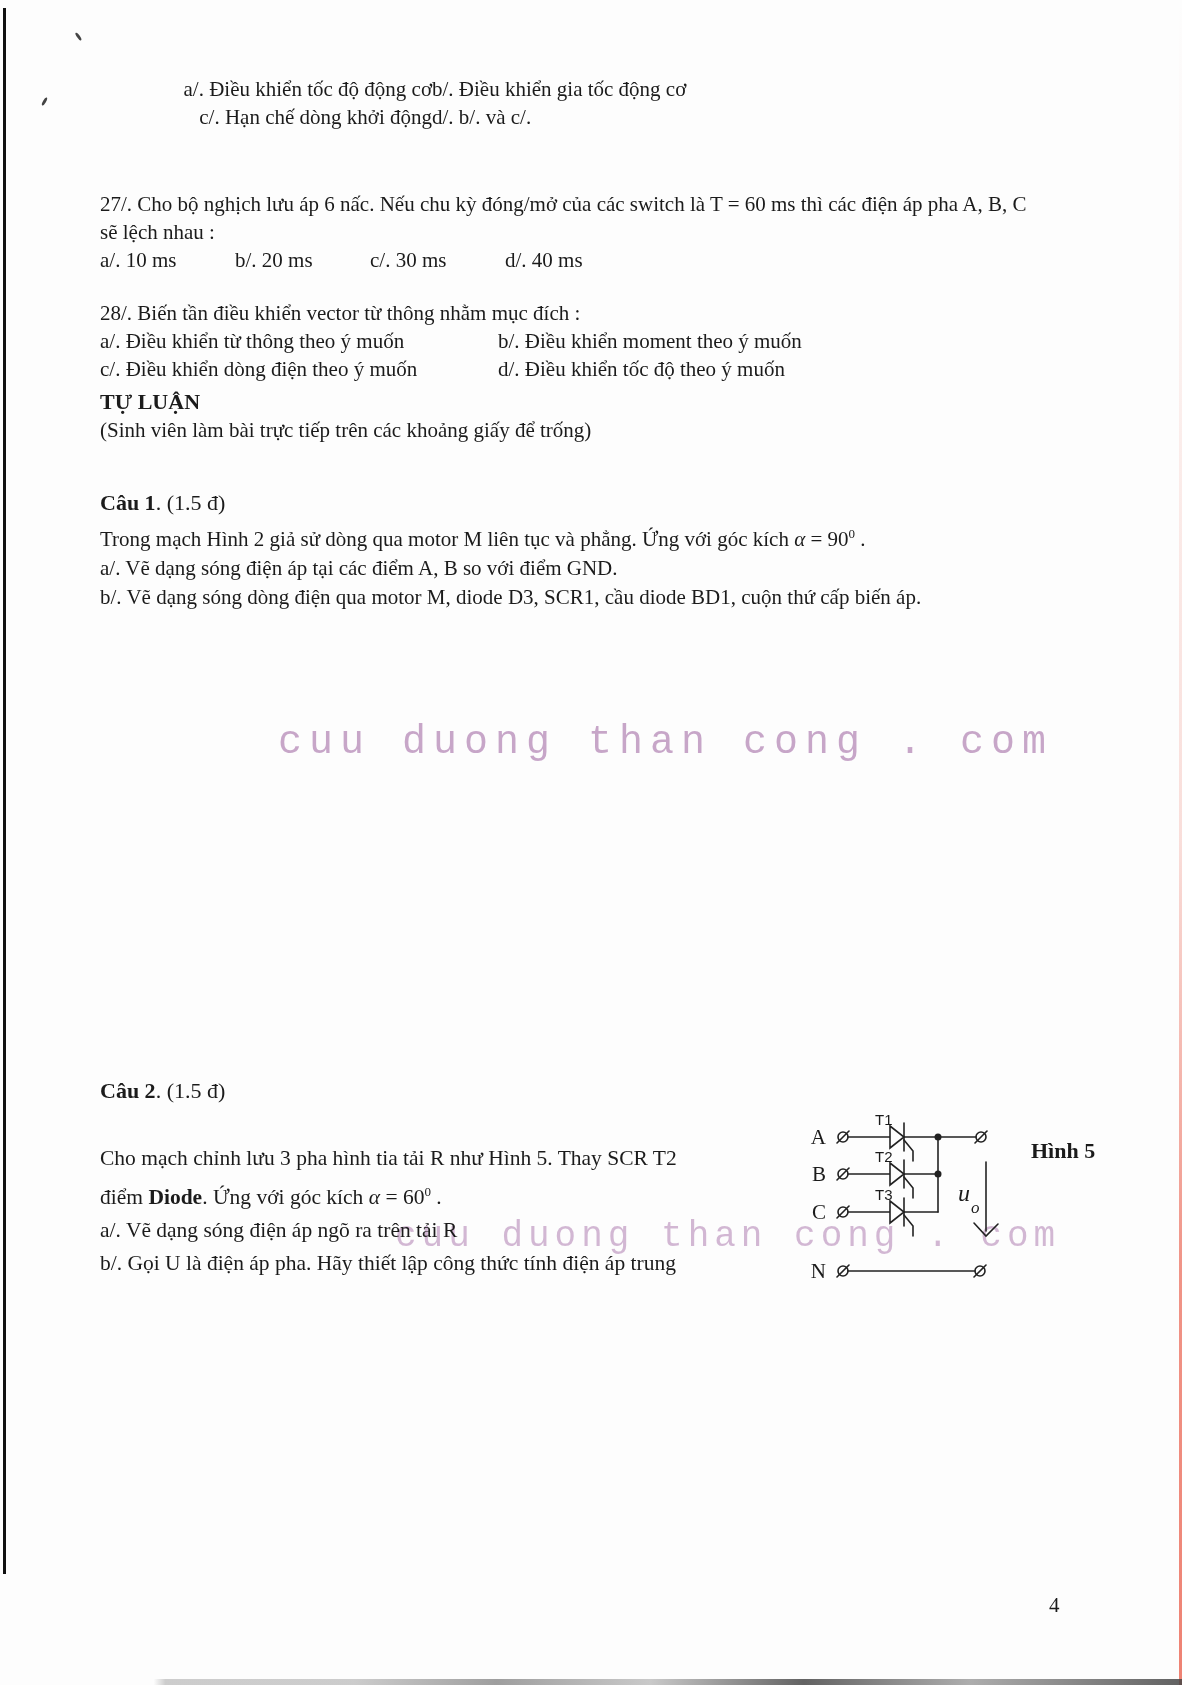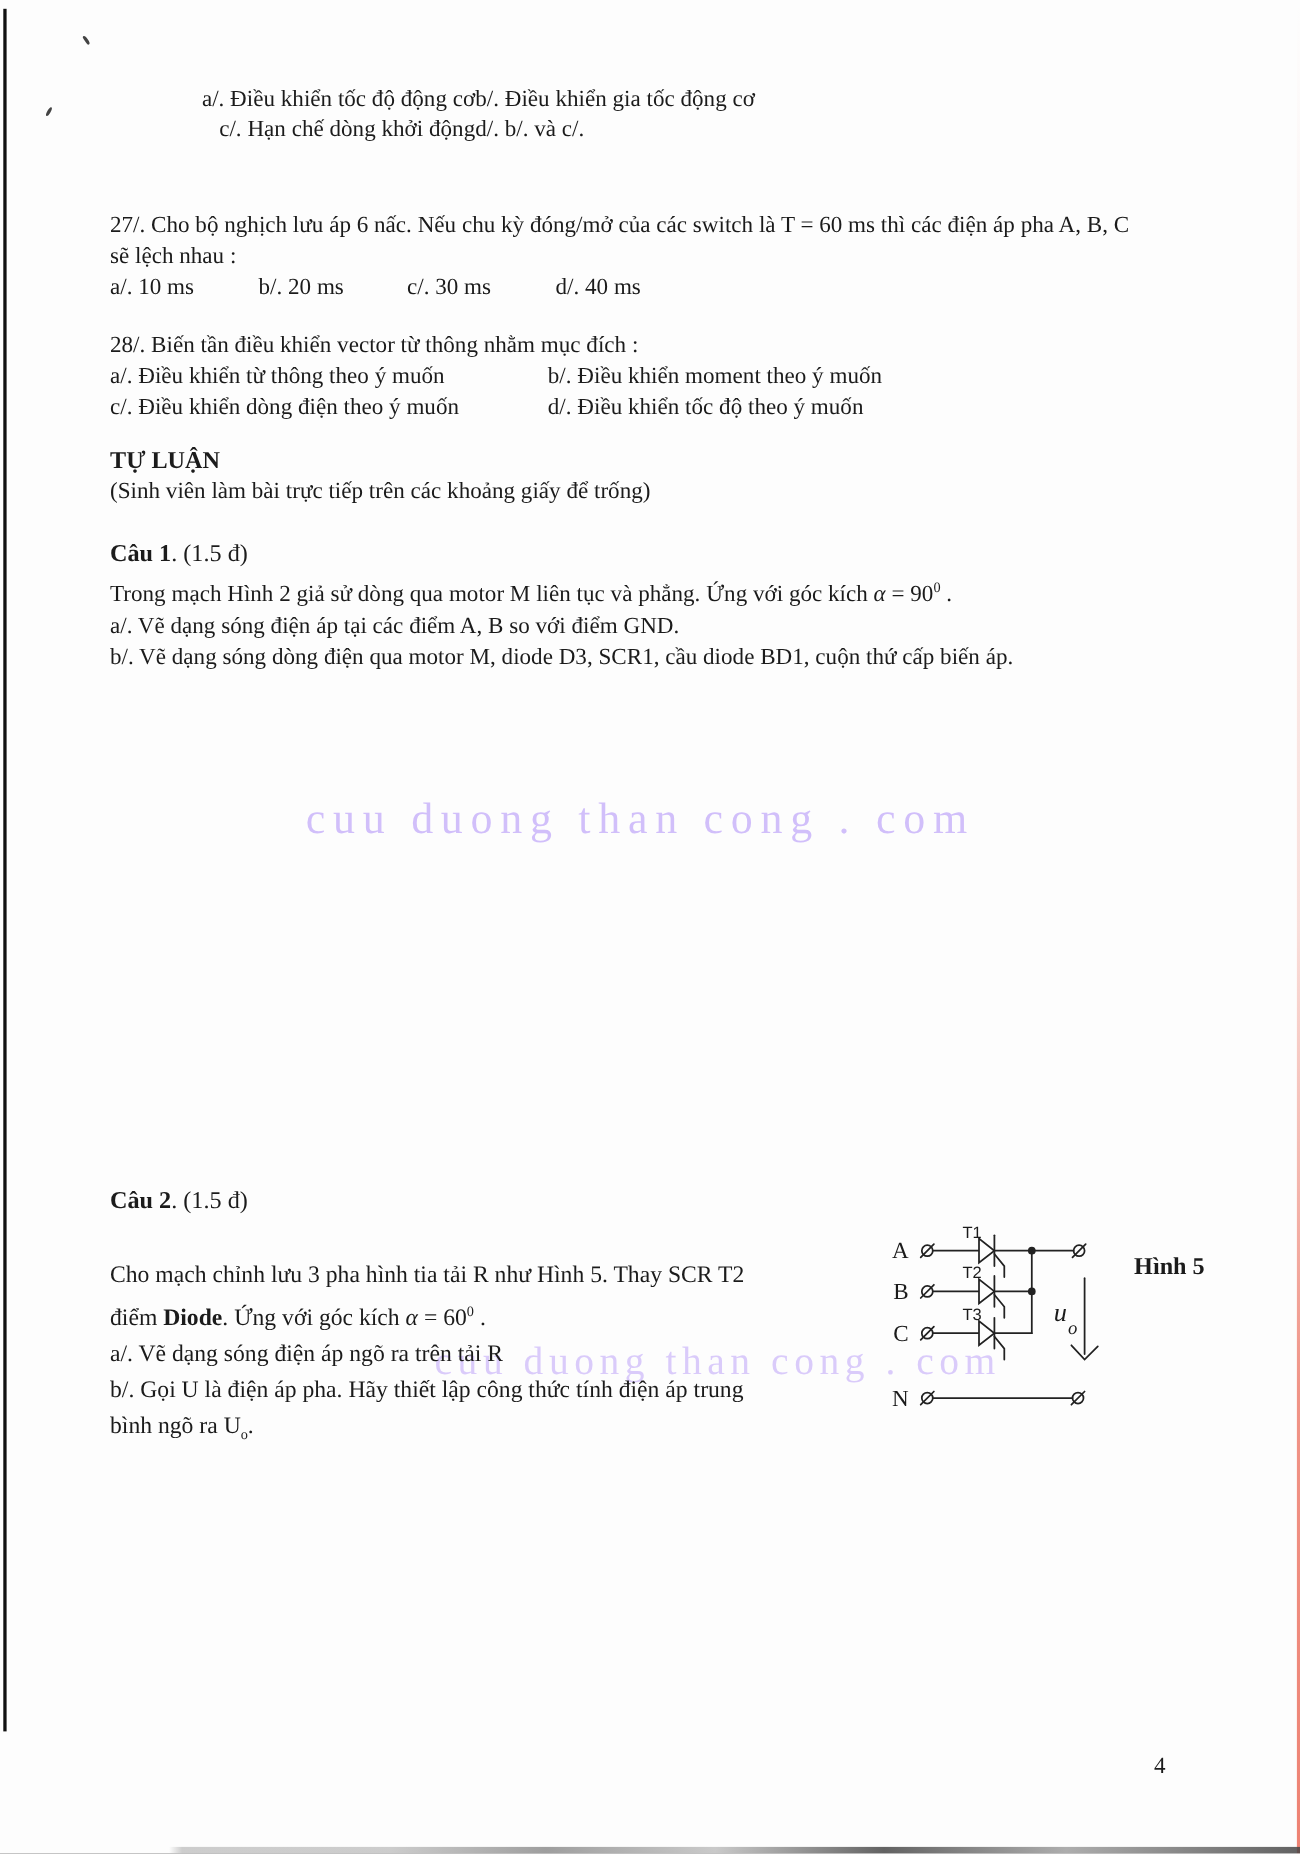--- a/index.html
+++ b/index.html
@@ -19,29 +19,29 @@
     background:linear-gradient(to right,
       rgba(0,0,0,0) 0,rgba(0,0,0,0) 13%,
       rgba(115,115,115,.35) 14%,rgba(145,145,145,.45) 30%,
       rgba(95,95,95,.6) 42%,rgba(150,150,150,.5) 55%,
       rgba(60,60,60,.8) 68%,rgba(120,120,120,.6) 82%,
       rgba(70,70,70,.85) 100%);}
   .speck{position:absolute;background:#444;}
   .s1{left:77px;top:32px;width:3px;height:9px;border-radius:40% 60% 60% 40%;transform:rotate(-35deg);}
   .s2{left:43px;top:97px;width:3px;height:9px;border-radius:50%;transform:rotate(30deg);}
   
-  .wm{position:absolute;font-family:Liberation Serif, serif;color:#8b5cf6;white-space:nowrap;}
+  .wm{position:absolute;font-family:Liberation Mono, monospace;color:#701a75;white-space:nowrap;}
   .wm1{left:278px;top:720px;font-size:40px;letter-spacing:7px;opacity:.38;}
   .wm2{left:395px;top:1216px;font-size:36px;letter-spacing:5px;opacity:.30;}
   
   .block{position:absolute;left:100px;white-space:nowrap;font-size:21px;line-height:28px;}
   .q26{top:75px;}
   .q27{top:190px;}
   .q28{top:299px;}
-  .tuluan{top:404px;}
+  .tuluan{top:388px;}
   .cau1-h{top:489px;font-size:22px;}
   .cau1-b{top:519px;line-height:29px;}
   .cau2-h{top:1077px;font-size:22px;}
   .cau2-b{top:1142px;font-size:21.5px;line-height:33px;}
   .col-q26{display:inline-block;width:332px;text-align:right;}
   .col-q27{display:inline-block;width:135px;}
   .col-q28{display:inline-block;width:398px;}
   .bold{font-weight:bold;}
   .it{font-style:italic;}
   .sec-title{font-weight:bold;font-size:22px;}
@@ -103,21 +103,20 @@
     <div>b/. Vẽ dạng sóng dòng điện qua motor M, diode D3, SCR1, cầu diode BD1, cuộn thứ cấp biến áp.</div>
   </div>
 
   <div class="block cau2-h"><span class="bold">Câu 2</span><span>. (1.5 đ)</span></div>
 
   <div class="block cau2-b">
     <div>Cho mạch chỉnh lưu 3 pha hình tia tải R như Hình 5. Thay SCR T2</div>
     <div><span>điểm </span><span class="bold">Diode</span><span>. Ứng với góc kích </span><span class="it">α</span><span> = 60</span><sup>0</sup><span> .</span></div>
     <div>a/. Vẽ dạng sóng điện áp ngõ ra trên tải R</div>
     <div>b/. Gọi U là điện áp pha. Hãy thiết lập công thức tính điện áp trung</div>
-    <div><span>bình ngõ ra U</span><sub>o</sub><span>.</span></div>
   </div>
 
   <svg class="diagram" viewBox="0 0 400 275">
 
     <text x="78" y="121" text-anchor="end" class="slabel">A</text>
     <g>
       <circle cx="95" cy="114" r="5" class="st"></circle>
       <line x1="89" y1="120" x2="101" y2="108" class="st"></line>
     </g>
     <line x1="100" y1="114" x2="142" y2="114" class="st"></line>

